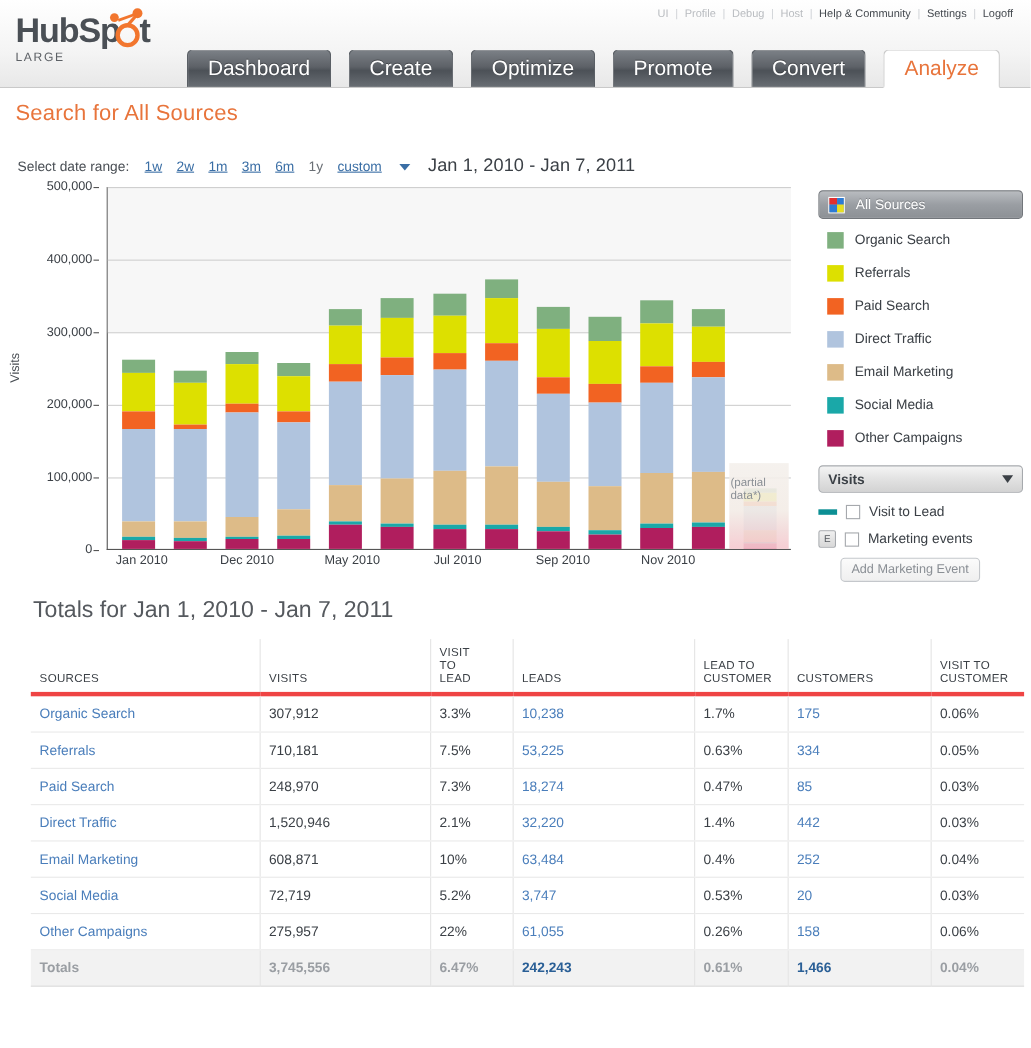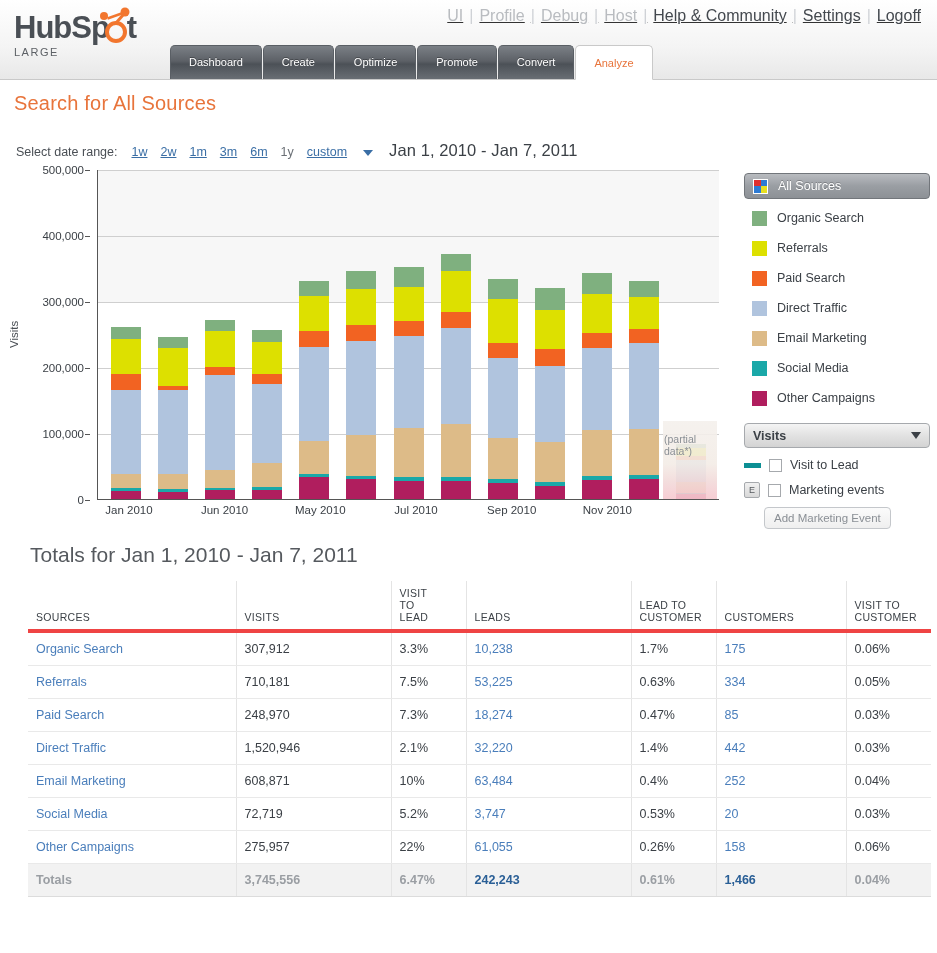--- a/index.html
+++ b/index.html
@@ -33,35 +33,35 @@
     position: absolute; left: 80px; top: -8px;
     width: 46px; height: 46px;
   }
   .logo-sub {
     font-size: 11px; color: #5d6166; letter-spacing: 1.5px;
     margin-top: 2px; font-weight: normal;
   }
 
   .util-links {
     position: absolute; right: 10px; top: 7px;
-    font-size: 16px; white-space: nowrap; text-decoration: underline;
+    font-size: 10px; white-space: nowrap;
   }
   .util-links a { text-decoration: none; padding: 0 6px; }
   .util-links a.dim { color: #b9bcc0; }
   .util-links a.strong { color: #43484e; }
   .util-sep { color: #cfd2d6; }
 
   .tabs {
     position: absolute; left: 170px; bottom: 0px;
     display: flex; align-items: flex-end;
   }
   .tab {
     height: 34px; line-height: 33px;
-    padding: 0 18px; margin-right: 1px;
-    font-size: 11px; color: #ffffff;
+    padding: 0 18px; margin-right: 16px;
+    font-size: 19px; color: #ffffff;
     background: linear-gradient(to bottom, #7b8086 0%, #5d6167 45%, #4c5157 55%, #696e74 100%);
     border-radius: 5px 5px 0 0;
     border: 1px solid #5a5f65; border-bottom: none;
     cursor: pointer; white-space: nowrap;
     text-shadow: 0 -1px 0 rgba(0,0,0,.35);
     text-align: center;
   }
   .tab.active {
     background: #ffffff; color: #e8743b;
     border: 1px solid #c9c9c9; border-bottom: 1px solid #ffffff;
@@ -491,21 +491,21 @@
             <div class="seg" title="Organic Search: 6,000" style="height: 3.96px; background: rgb(127, 176, 127);"></div>
           </div>
         </div>
       </div>
     <div class="partial-box"></div>
     <div class="partial-label">(partial data*)</div>
   </div>
 
   <div class="xlabels" id="xlabels">
       <div class="xlabel" style="left: 31.9231px;">Jan 2010</div>
-      <div class="xlabel" style="left: 127.615px;">Jun 2010</div>
+      <div class="xlabel" style="left: 127.615px;">Dec 2010</div>
       <div class="xlabel" style="left: 223.308px;">May 2010</div>
       <div class="xlabel" style="left: 319px;">Jul 2010</div>
       <div class="xlabel" style="left: 414.692px;">Sep 2010</div>
       <div class="xlabel" style="left: 510.385px;">Nov 2010</div>
     </div>
 
   <div class="legend">
     <div class="legend-item selected">
       <span class="swatch-multi" id="multiswatch">
           <span style="background: rgb(224, 48, 48);"></span>

